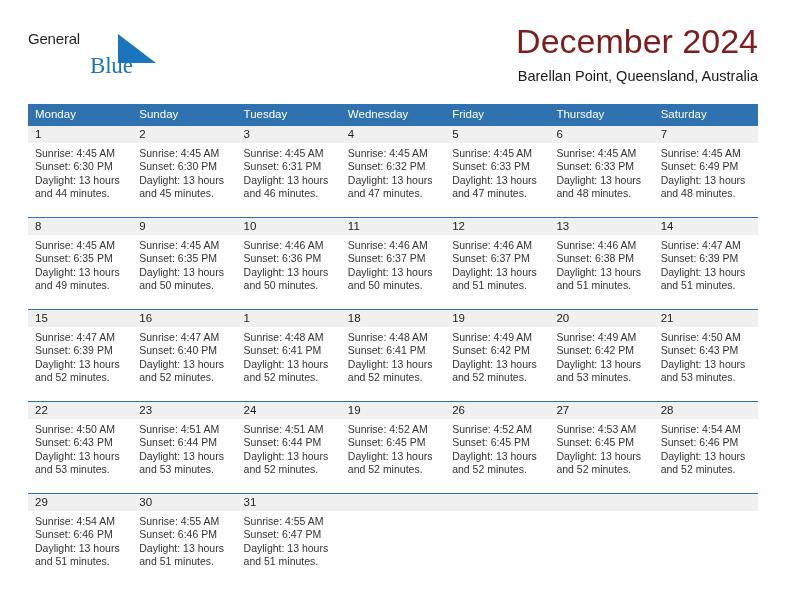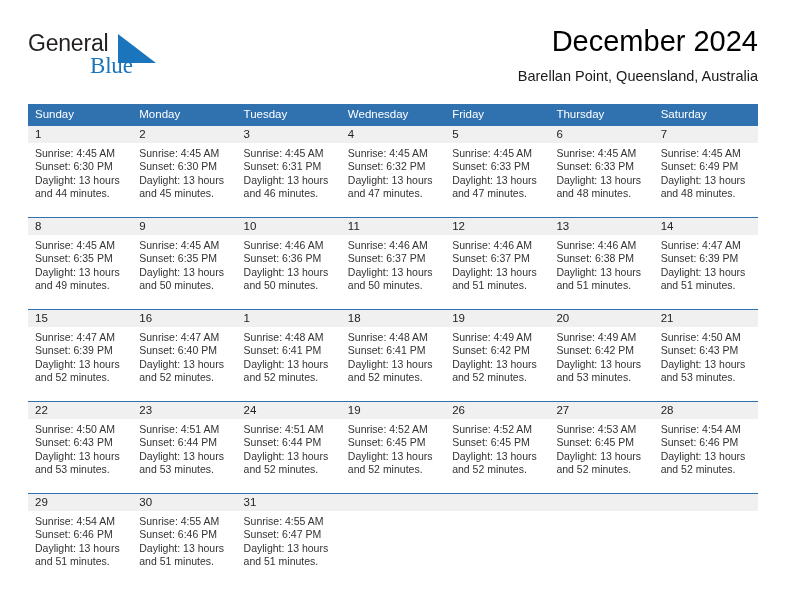--- a/index.html
+++ b/index.html
@@ -33,21 +33,21 @@
     position: absolute;
     left: 0;
     top: 6px;
     width: 150px;
     height: 56px;
   }
   .brand-general {
     position: absolute;
     left: 0;
     top: 0;
-    font-size: 23px;
+    font-size: 15px;
     letter-spacing: -0.2px;
     color: #231f20;
     font-family: "Liberation Sans", sans-serif;
   }
   .brand-blue {
     position: absolute;
     left: 62px;
     top: 23px;
     font-size: 23px;
     letter-spacing: -0.2px;
@@ -62,22 +62,22 @@
     height: 29px;
   }
 
   .title-block {
     position: absolute;
     right: 0;
     top: 0;
     text-align: right;
   }
   .cal-title {
-    font-size: 29px;
-    color: #000000;
+    font-size: 34px;
+    color: #7f1d1d;
     line-height: 34px;
     white-space: nowrap;
   }
   .cal-subtitle {
     font-size: 14.5px;
     color: #1a1a1a;
     line-height: 20px;
     margin-top: 8px;
     white-space: nowrap;
   }
@@ -164,22 +164,22 @@
     <div class="title-block">
       <div class="cal-title">December 2024</div>
       <div class="cal-subtitle">Barellan Point, Queensland, Australia</div>
     </div>
 
   </div>
 
   <div class="calendar">
 
     <div class="weekday-row">
+      <div class="weekday">Monday</div>
       <div class="weekday">Sunday</div>
-      <div class="weekday">Monday</div>
       <div class="weekday">Tuesday</div>
       <div class="weekday">Wednesday</div>
       <div class="weekday">Friday</div>
       <div class="weekday">Thursday</div>
       <div class="weekday">Saturday</div>
     </div>
 
     <div class="week">
       <div class="week-inner">
         <div class="daycell">

